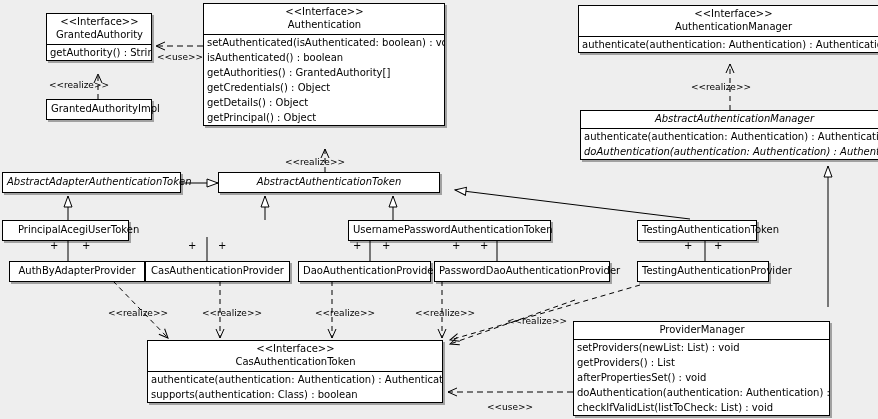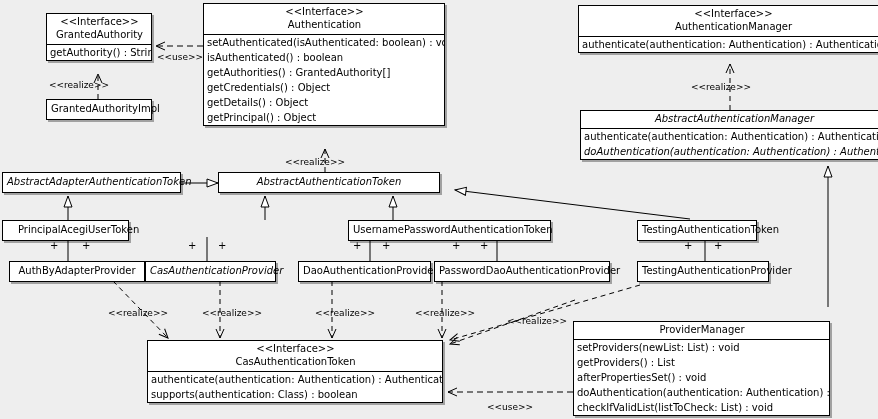--- a/index.html
+++ b/index.html
@@ -262,21 +262,21 @@
       <span class="cname">TestingAuthenticationToken</span>
     </div>
   </div>
 
   <div class="uml-class simple" style="left:9px; top:261px; width:136px;">
     <div class="hdr">
       <span class="cname">AuthByAdapterProvider</span>
     </div>
   </div>
 
-  <div class="uml-class simple" style="left:145px; top:261px; width:131px;font-style:italic;">
+  <div class="uml-class simple" style="left:145px; top:261px; width:145px;">
     <div class="hdr">
       <span class="cname">CasAuthenticationProvider</span>
     </div>
   </div>
 
   <div class="uml-class simple" style="left:298px; top:261px; width:133px;">
     <div class="hdr">
       <span class="cname">DaoAuthenticationProvider</span>
     </div>
   </div>

